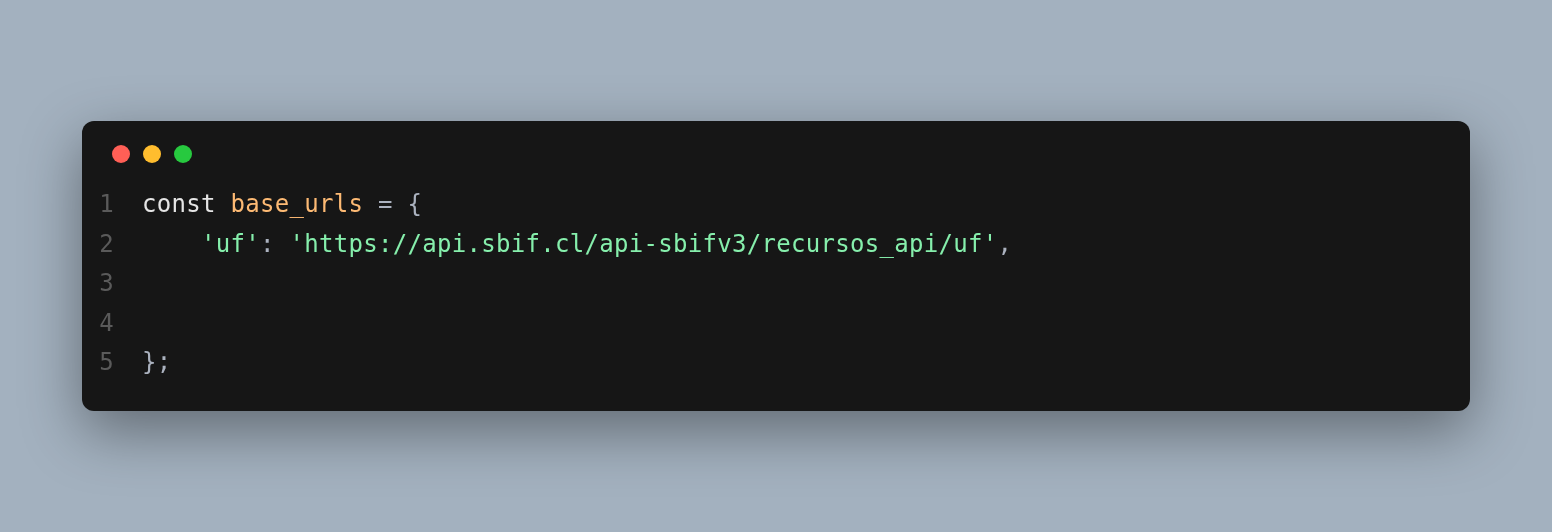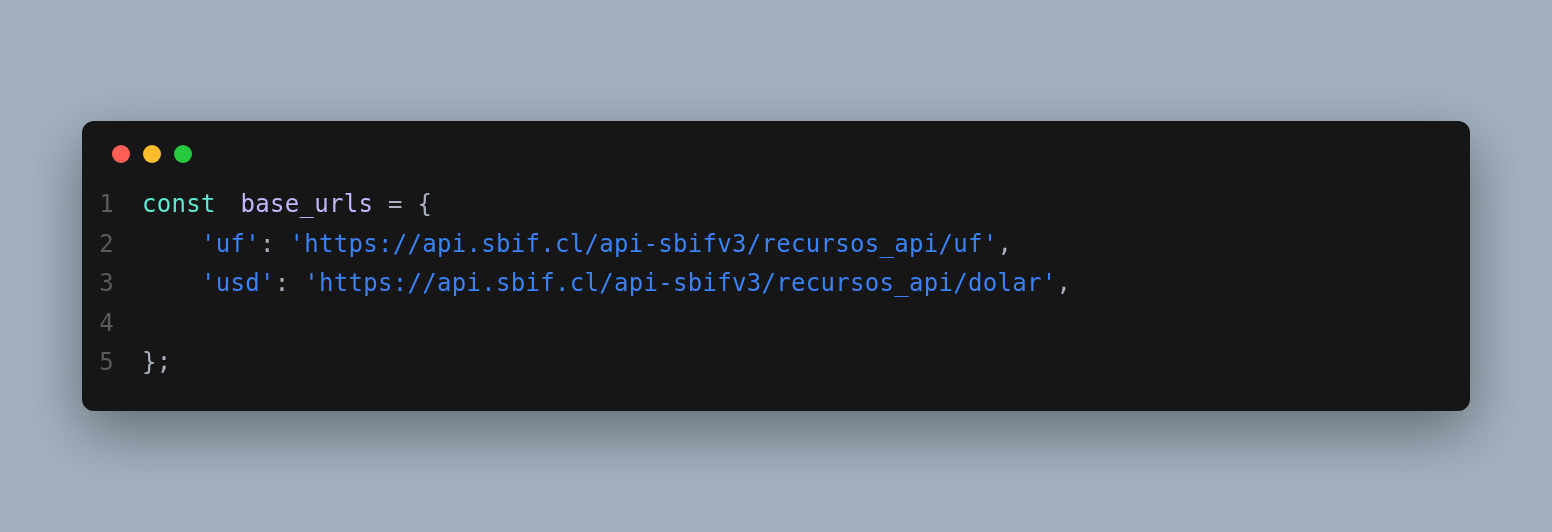--- a/index.html
+++ b/index.html
@@ -59,25 +59,25 @@
       text-align: right;
       padding-right: 28px;
       user-select: none;
       flex-shrink: 0;
     }
     
     .code-content {
       white-space: pre;
     }
     
-    .tok-keyword { color: #5eead4; }
-    .tok-variable { color: #c4b5fd; margin-left: 10px; }
+    .tok-keyword { color: #e5e5e5; }
+    .tok-variable { color: #fdba74; }
     .tok-operator { color: #abb2bf; }
     .tok-brace { color: #abb2bf; }
-    .tok-string { color: #3b82f6; text-align: center; }
+    .tok-string { color: #86efac; text-align: center; }
     .tok-punct { color: #abb2bf; }
   </style>
 </head>
 <body>
 
 <div class="window">
   <div class="titlebar">
     <div class="traffic-light red"></div>
     <div class="traffic-light yellow"></div>
     <div class="traffic-light green"></div>
@@ -86,21 +86,20 @@
       <div class="code-line">
         <span class="line-number">1</span>
         <span class="code-content"><span class="tok-keyword">const</span><span> </span><span class="tok-variable">base_urls</span><span> </span><span class="tok-operator">=</span><span> </span><span class="tok-brace">{</span></span>
       </div>
       <div class="code-line">
         <span class="line-number">2</span>
         <span class="code-content"><span>    </span><span class="tok-string">'uf'</span><span class="tok-punct">:</span><span> </span><span class="tok-string">'https://api.sbif.cl/api-sbifv3/recursos_api/uf'</span><span class="tok-punct">,</span></span>
       </div>
       <div class="code-line">
         <span class="line-number">3</span>
-        <span class="code-content"><span>    </span><span class="tok-string">'usd'</span><span class="tok-punct">:</span><span> </span><span class="tok-string">'https://api.sbif.cl/api-sbifv3/recursos_api/dolar'</span><span class="tok-punct">,</span></span>
       </div>
       <div class="code-line">
         <span class="line-number">4</span>
       </div>
       <div class="code-line">
         <span class="line-number">5</span>
         <span class="code-content"><span class="tok-brace">}</span><span class="tok-punct">;</span></span>
       </div>
     </div>
 </div>

